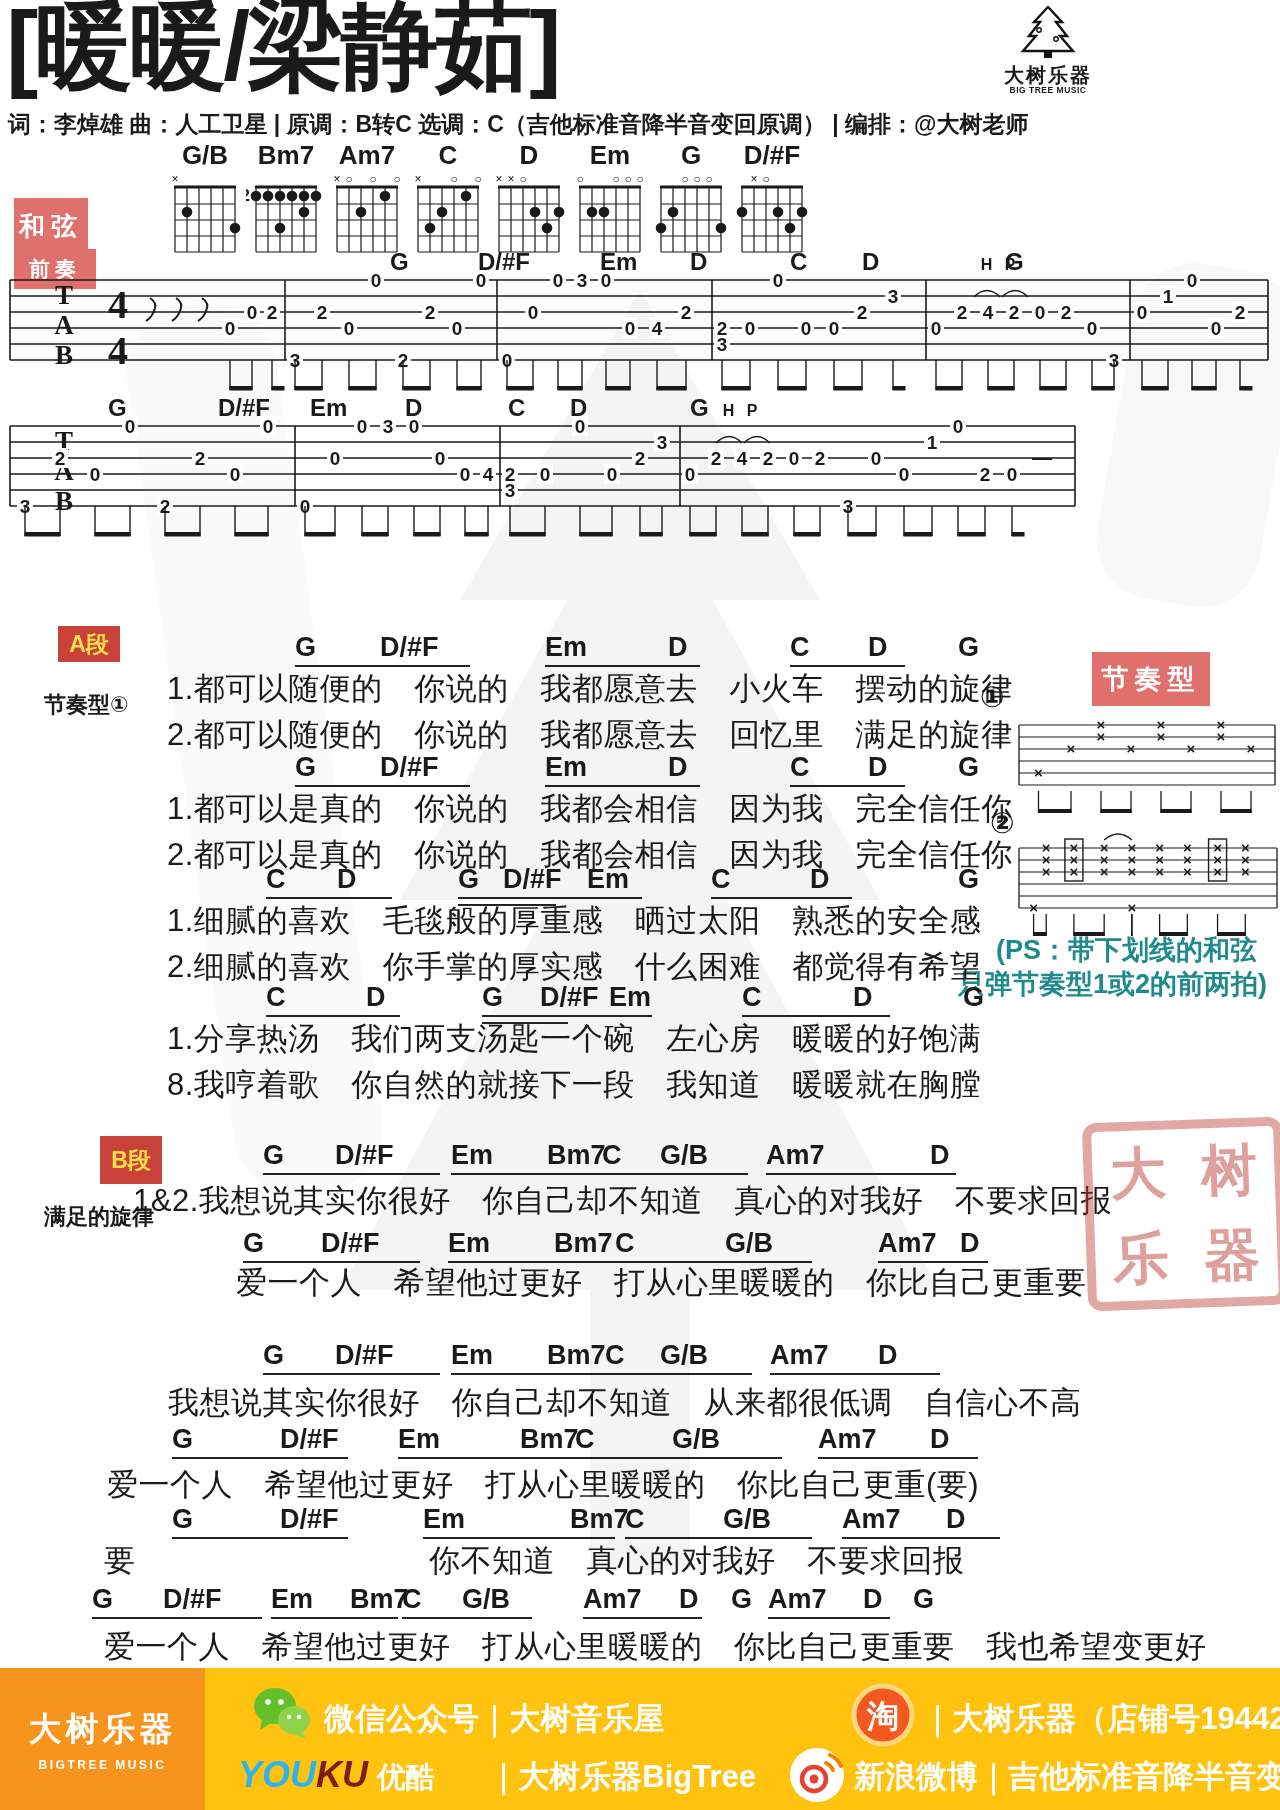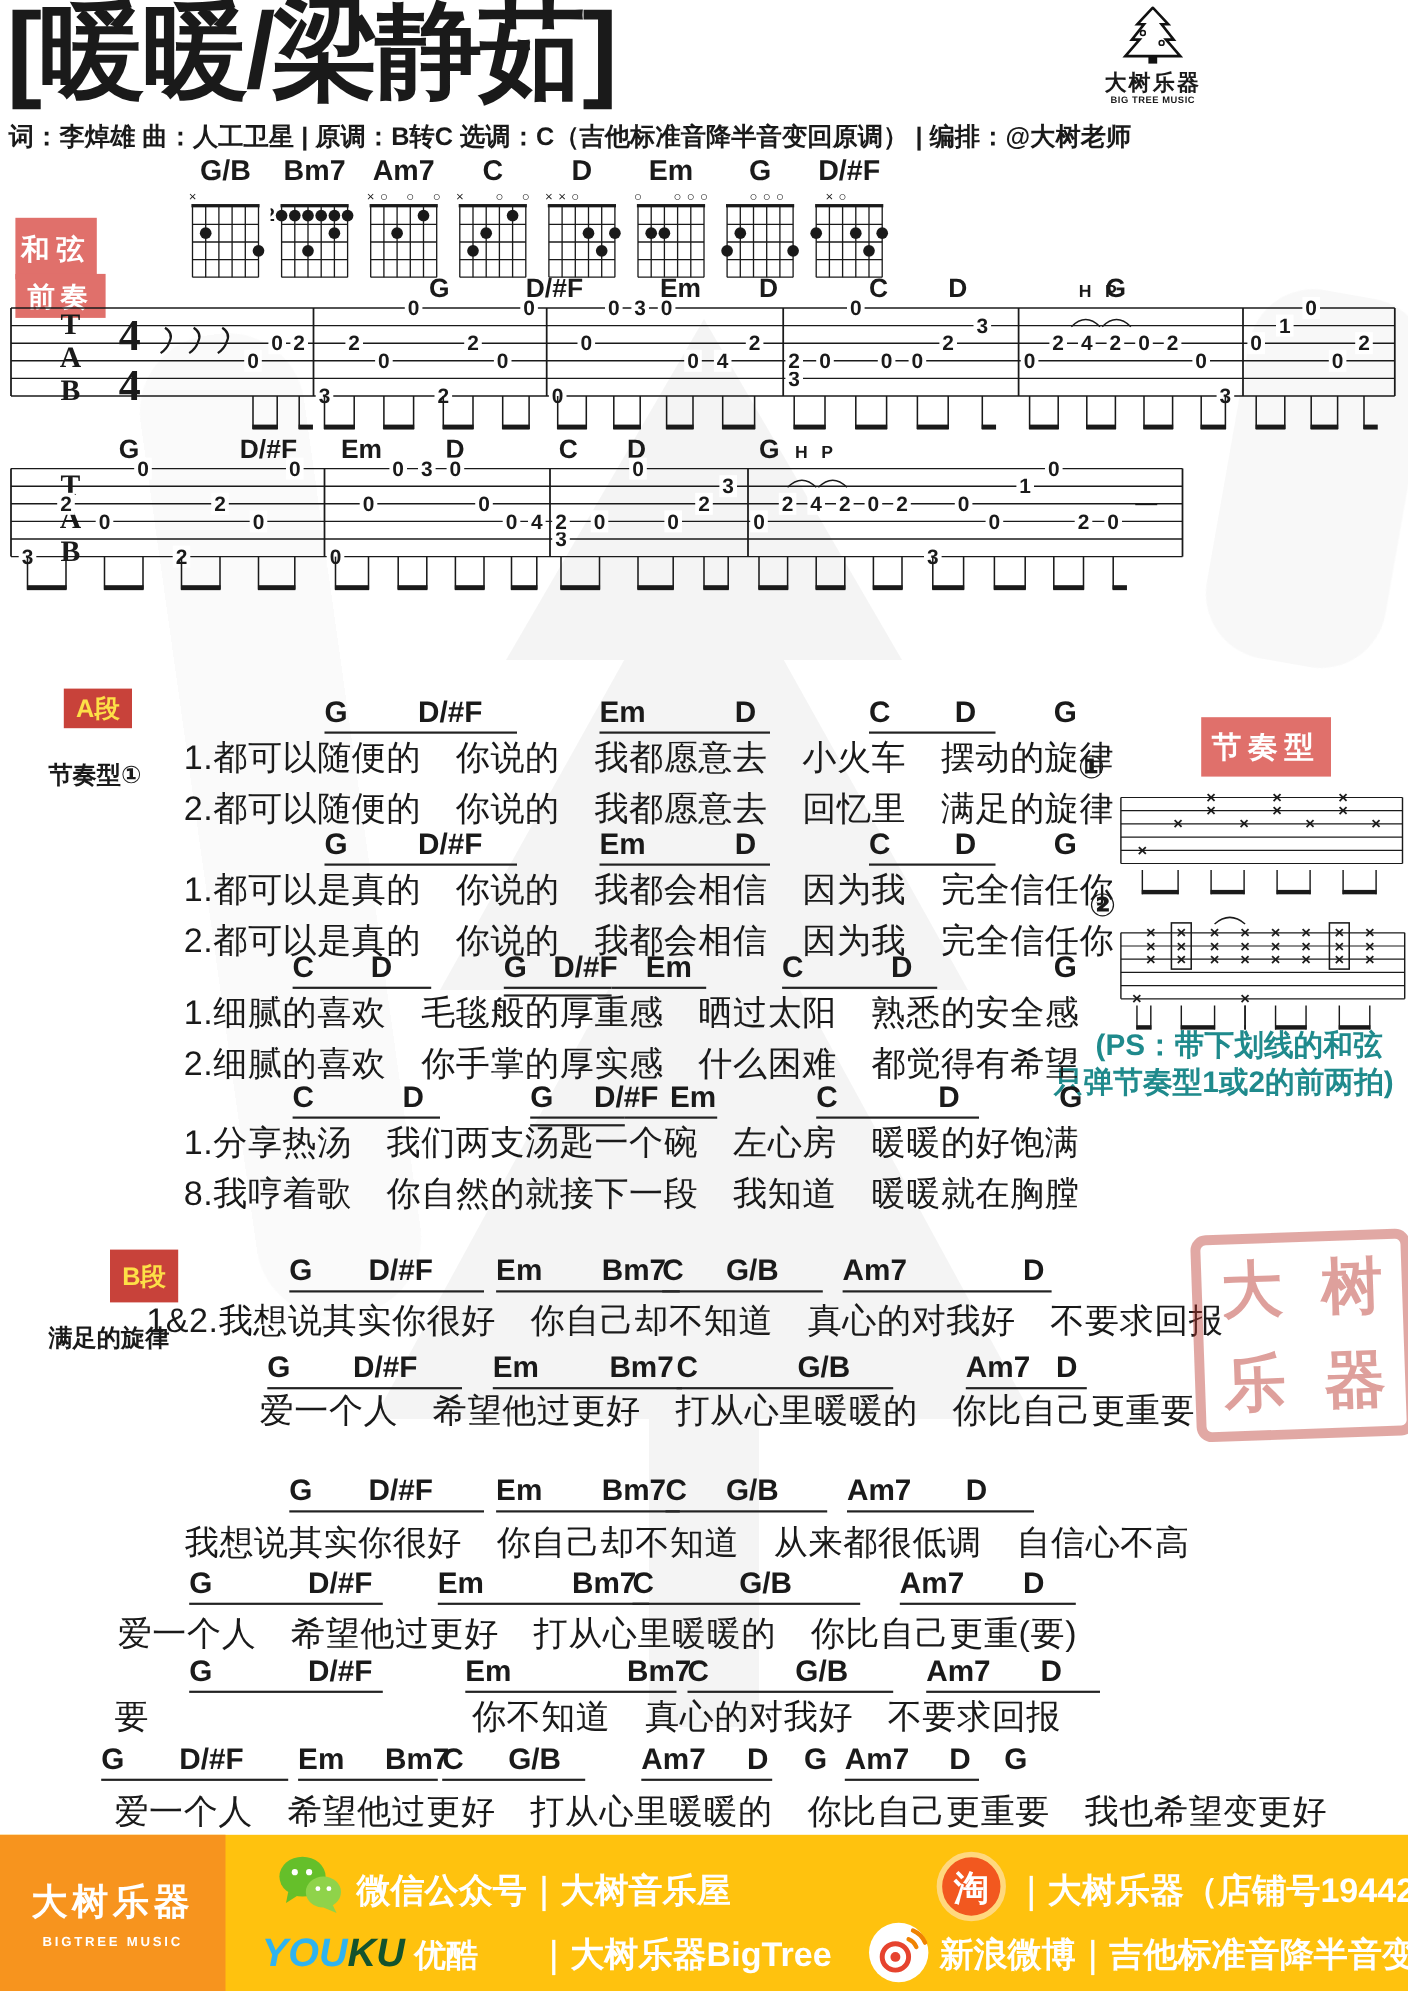--- a/index.html
+++ b/index.html
@@ -69,21 +69,21 @@
         <rect x="25" y="45" width="8" height="7" fill="#111"></rect>
         <circle cx="20" cy="24" r="2.2" fill="none" stroke="#111" stroke-width="1.4"></circle>
         <circle cx="37" cy="33" r="2.2" fill="none" stroke="#111" stroke-width="1.4"></circle>
       </svg>
       <div class="brand-cn">大树乐器</div>
       <div class="brand-en">BIG TREE MUSIC</div>
     </div>
     <div class="credits">词：李焯雄 曲：人工卫星 | 原调：B转C 选调：C（吉他标准音降半音变回原调） | 编排：@大树老师</div>
 
     <div class="redlabel" style="left:14px;top:198px;width:74px;height:56px;font-size:26px;letter-spacing:6px">和弦</div>
-    <div class="redlabel" style="left:14px;top:249px;width:82px;height:40px;font-size:25px;letter-spacing:5px">前奏</div>
+    <div class="redlabel" style="left:14px;top:249px;width:82px;height:40px;font-size:21px;letter-spacing:5px">前奏</div>
     <div class="seclabel" style="left:58px;top:626px;width:62px;height:36px;font-size:23px">A段</div>
     <div class="seclabel" style="left:100px;top:1136px;width:62px;height:48px;font-size:23px">B段</div>
     <div class="redlabel" style="left:1092px;top:652px;width:118px;height:54px;font-size:27px;letter-spacing:6px">节奏型</div>
     <div class="rhythmtxt" style="left:44px;top:690px">节奏型①</div>
     <div class="rhythmtxt" style="left:44px;top:1202px">满足的旋律</div>
     <div class="circnum" style="left:980px;top:680px">①</div>
     <div class="circnum" style="left:990px;top:806px">②</div>
     <div class="ps" style="left:996px;top:932px">(PS：带下划线的和弦</div>
     <div class="ps" style="left:958px;top:966px">只弹节奏型1或2的前两拍)</div>
 
@@ -821,21 +821,21 @@
       </svg>
       <div class="fitem" style="left:324px;top:30px">微信公众号｜大树音乐屋</div>
 
       <svg class="abs" style="left:850px;top:14px" width="66" height="66">
         <circle cx="33" cy="33" r="29" fill="#f2581f" stroke="#ffd87e" stroke-width="5"></circle>
         <text x="33" y="45" text-anchor="middle" font-size="32" font-weight="700" fill="#fff" font-family="Liberation Sans,sans-serif">淘</text>
       </svg>
       <div class="fitem" style="left:922px;top:30px">｜大树乐器（店铺号1944232）</div>
 
       <div class="fitem" style="left:238px;top:86px">
-        <span class="youku-brand" style="color:#2fb3f0">YOU</span><span class="youku-brand" style="color:#14532d">KU</span>
+        <span class="youku-brand" style="color:#2fb3f0">YOU</span><span class="youku-brand" style="color:#7f1d1d">KU</span>
         <span style="font-size:29px">优酷</span>
       </div>
       <div class="fitem" style="left:488px;top:88px">｜大树乐器BigTree</div>
 
       <svg class="abs" style="left:788px;top:78px" width="58" height="58">
         <circle cx="29" cy="29" r="27" fill="#fff"></circle>
         <circle cx="26" cy="33" r="12" fill="none" stroke="#e6432e" stroke-width="4.5"></circle>
         <circle cx="26" cy="33" r="4.5" fill="#e6432e"></circle>
         <path d="M38 17 a13 13 0 0 1 7 7" fill="none" stroke="#f08300" stroke-width="4" stroke-linecap="round"></path>
         <path d="M42 9 a21 21 0 0 1 11 11" fill="none" stroke="#f08300" stroke-width="4" stroke-linecap="round"></path>

